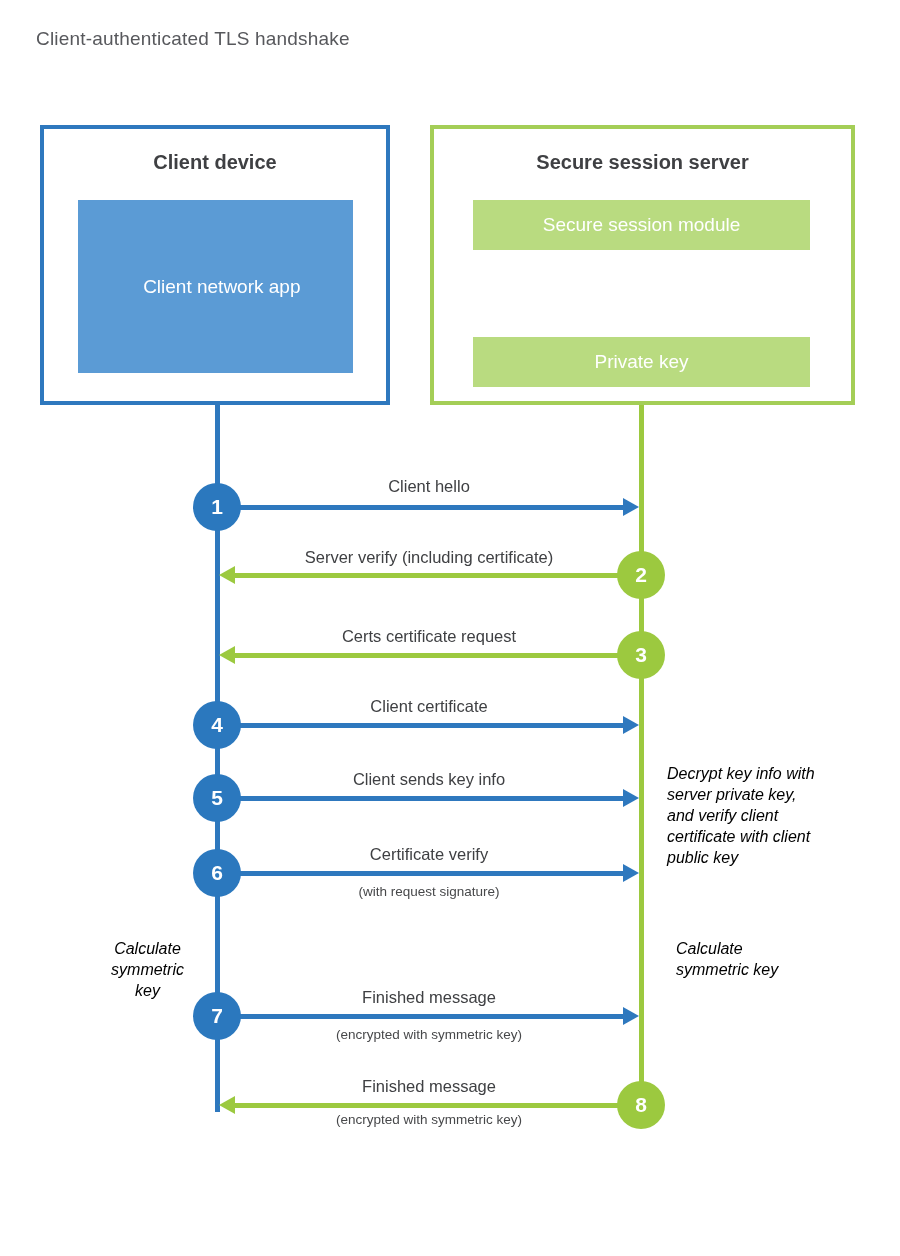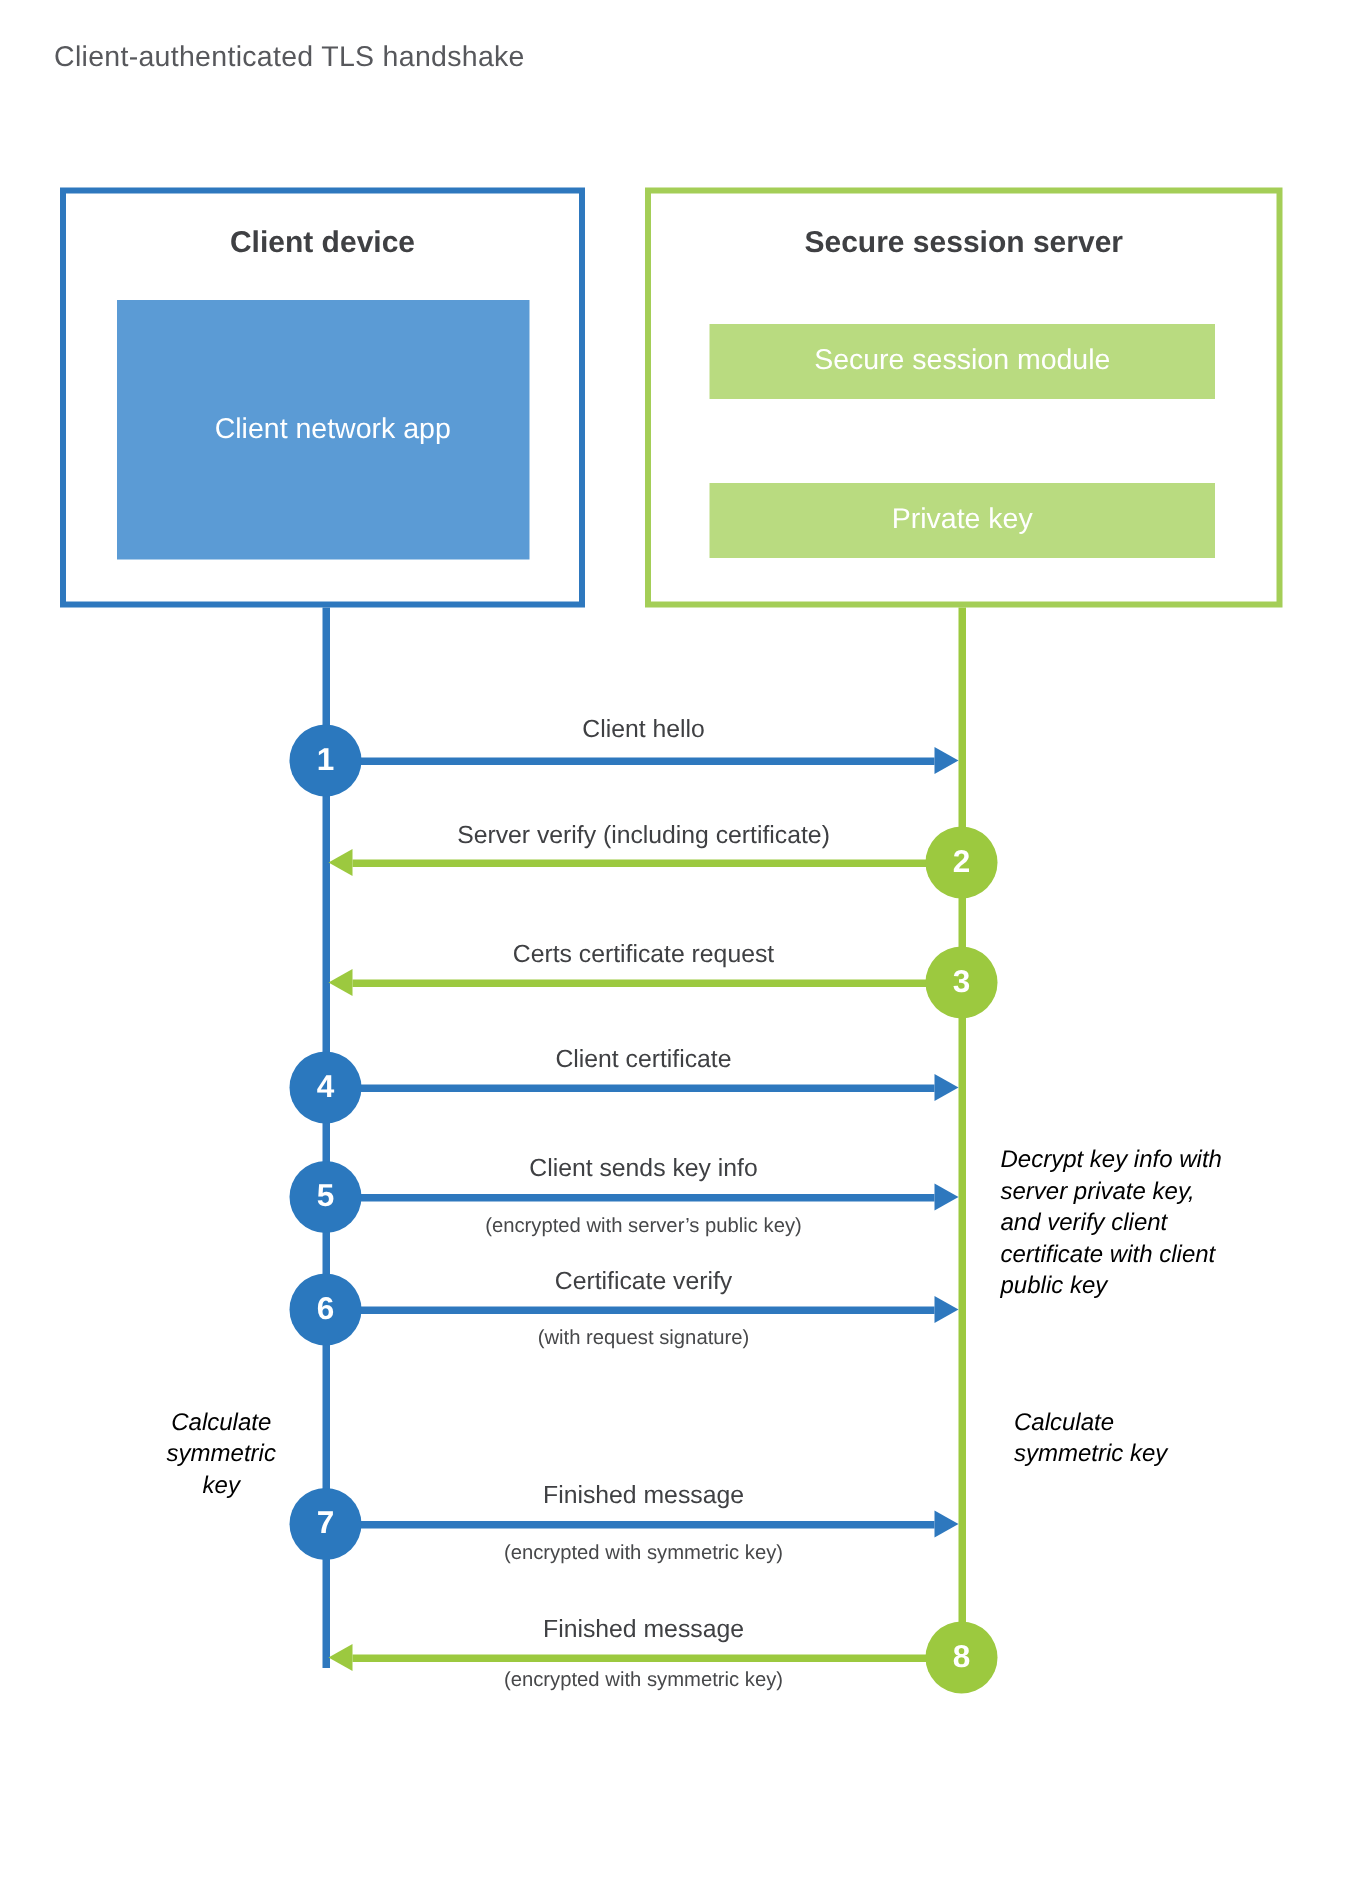--- a/index.html
+++ b/index.html
@@ -60,22 +60,22 @@
   <div class="actor-box client-box">
     <div class="actor-heading">Client device</div>
   </div>
   <div class="client-app">
     <div class="app-label">Client network app</div>
   </div>
 
   <div class="actor-box server-box">
     <div class="actor-heading">Secure session server</div>
   </div>
-  <div class="server-bar" style="top:216px">Secure session module</div>
-  <div class="server-bar" style="top:322px">Private key</div>
+  <div class="server-bar" style="top:200px">Secure session module</div>
+  <div class="server-bar" style="top:337px">Private key</div>
 
   <div class="lifeline blue"></div>
   <div class="lifeline green"></div>
 
   <div class="shaft blue" style="top:505px"></div>
   <div class="head right" style="top:498px"></div>
   <div class="msg-label" style="top:477px">Client hello</div>
   <div class="circle blue" style="top:483px">1</div>
 
   <div class="shaft green" style="top:573px"></div>
@@ -89,21 +89,20 @@
   <div class="circle green" style="top:631px">3</div>
 
   <div class="shaft blue" style="top:723px"></div>
   <div class="head right" style="top:716px"></div>
   <div class="msg-label" style="top:697px">Client certificate</div>
   <div class="circle blue" style="top:701px">4</div>
 
   <div class="shaft blue" style="top:796px"></div>
   <div class="head right" style="top:789px"></div>
   <div class="msg-label" style="top:770px">Client sends key info</div>
-  <div class="msg-sublabel" style="top:809px">(encrypted with server’s public key)</div>
   <div class="circle blue" style="top:774px">5</div>
 
   <div class="shaft blue" style="top:871px"></div>
   <div class="head right" style="top:864px"></div>
   <div class="msg-label" style="top:845px">Certificate verify</div>
   <div class="msg-sublabel" style="top:884px">(with request signature)</div>
   <div class="circle blue" style="top:849px">6</div>
 
   <div class="shaft blue" style="top:1014px"></div>
   <div class="head right" style="top:1007px"></div>

